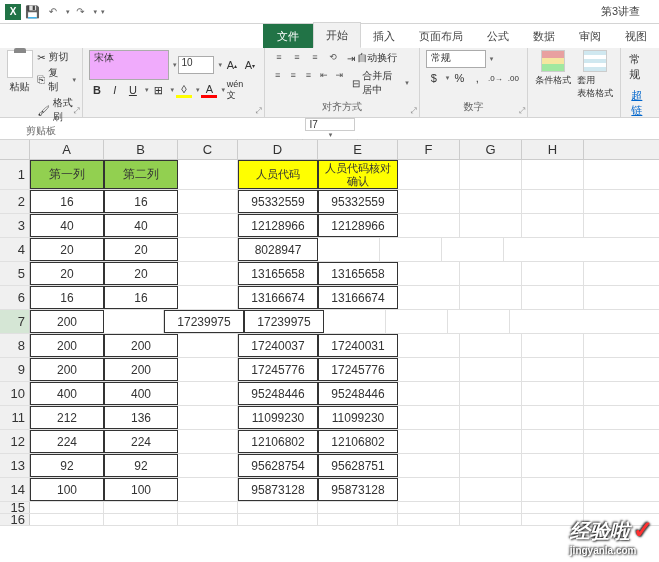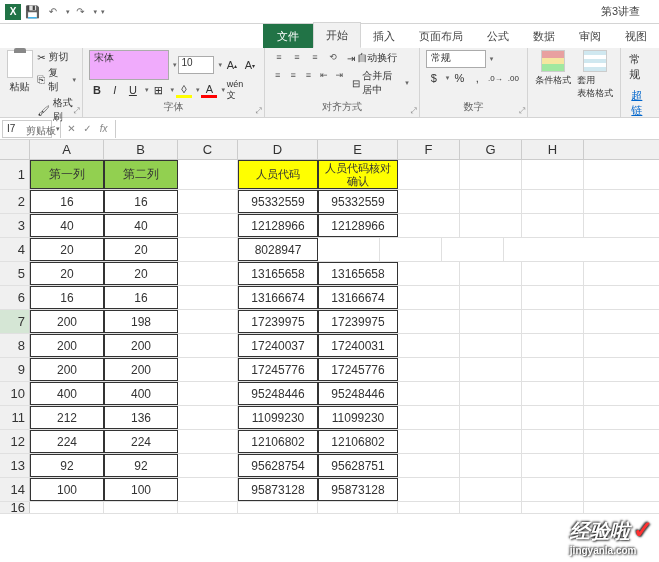--- a/index.html
+++ b/index.html
@@ -53,21 +53,21 @@
     .num-select { width: 60px; height: 18px; border: 1px solid #ababab; background: #fff; font-size: 10px; padding: 0 4px; }
     
     .style-btn { display: flex; flex-direction: column; align-items: center; width: 38px; font-size: 9px; }
     .style-icon { width: 24px; height: 22px; border: 1px solid #ccc; background: #fff; margin-bottom: 2px; }
     .cond-icon { background: linear-gradient(to bottom, #e8a0a0 33%, #f5e6a0 33% 66%, #a0e8a0 66%); }
     .table-icon { background: repeating-linear-gradient(to bottom, #d0e8f0 0 4px, #fff 4px 8px); }
     
     .link-text { color: #0066cc; text-decoration: underline; font-size: 11px; padding: 4px; }
     
     
-    .formula-bar { height: 22px; border-bottom: 1px solid #d4d4d4; display: flex; align-items: center; background: #fff; }
+    .formula-bar { height: 22px; border-bottom: 1px solid #d4d4d4; display: flex; align-items: center; background: #fff; flex-direction: column; }
     .name-box { width: 50px; height: 18px; border: 1px solid #ccc; margin: 0 2px; padding: 0 4px; font-size: 10px; display: flex; align-items: center; }
     .fb-btns { display: flex; gap: 2px; padding: 0 4px; border-left: 1px solid #ccc; border-right: 1px solid #ccc; height: 18px; align-items: center; }
     .fb-btn { width: 14px; font-size: 10px; color: #888; text-align: center; }
     .fx { font-style: italic; }
     .formula-input { flex: 1; height: 18px; padding: 0 4px; }
     
     
     .sheet { position: relative; }
     .col-headers { display: flex; height: 20px; background: #f0f0f0; border-bottom: 1px solid #ccc; }
     .corner { width: 30px; border-right: 1px solid #ccc; background: #f0f0f0; }
@@ -178,21 +178,20 @@
         <span class="dropdown-arrow">▾</span>
         <div class="font-btn">⊞</div>
         <span class="dropdown-arrow">▾</span>
         <div class="font-btn" style="border-bottom:3px solid #ffff00">◊</div>
         <span class="dropdown-arrow">▾</span>
         <div class="font-btn" style="border-bottom:3px solid #ff0000">A</div>
         <span class="dropdown-arrow">▾</span>
         <div class="font-btn" style="font-size:9px">wén<br>文</div>
       </div>
     </div>
-    <div class="group-label">字体</div>
     <span class="group-expand">⤢</span>
   </div>
 
   <div class="group">
     <div class="group-content align-group" style="flex-direction:column">
       <div class="align-row">
         <div class="align-btn">≡</div>
         <div class="align-btn">≡</div>
         <div class="align-btn">≡</div>
         <div class="align-btn">⟲</div>
@@ -342,21 +341,20 @@
         <div class="cell col-C"></div>
         <div class="cell col-D data-cell">13166674</div>
         <div class="cell col-E data-cell">13166674</div>
         <div class="cell col-F"></div>
         <div class="cell col-G"></div>
         <div class="cell col-H"></div>
       </div>
       <div class="row">
         <div class="row-h sel">7</div>
         <div class="cell col-A data-cell">200</div>
-        <div class="cell col-B data-cell">198</div>
         <div class="cell col-C"></div>
         <div class="cell col-D data-cell">17239975</div>
         <div class="cell col-E data-cell">17239975</div>
         <div class="cell col-F"></div>
         <div class="cell col-G"></div>
         <div class="cell col-H"></div>
       </div>
       <div class="row">
         <div class="row-h">8</div>
         <div class="cell col-A data-cell">200</div>
@@ -423,20 +421,31 @@
         <div class="cell col-G"></div>
         <div class="cell col-H"></div>
       </div>
       <div class="row">
         <div class="row-h">14</div>
         <div class="cell col-A data-cell">100</div>
         <div class="cell col-B data-cell">100</div>
         <div class="cell col-C"></div>
         <div class="cell col-D data-cell">95873128</div>
         <div class="cell col-E data-cell">95873128</div>
+        <div class="cell col-F"></div>
+        <div class="cell col-G"></div>
+        <div class="cell col-H"></div>
+      </div>
+      <div class="row h-short">
+        <div class="row-h">15</div>
+        <div class="cell col-A"></div>
+        <div class="cell col-B"></div>
+        <div class="cell col-C"></div>
+        <div class="cell col-D"></div>
+        <div class="cell col-E"></div>
         <div class="cell col-F"></div>
         <div class="cell col-G"></div>
         <div class="cell col-H"></div>
       </div>
       <div class="row h-short">
         <div class="row-h">16</div>
         <div class="cell col-A"></div>
         <div class="cell col-B"></div>
         <div class="cell col-C"></div>
         <div class="cell col-D"></div>

